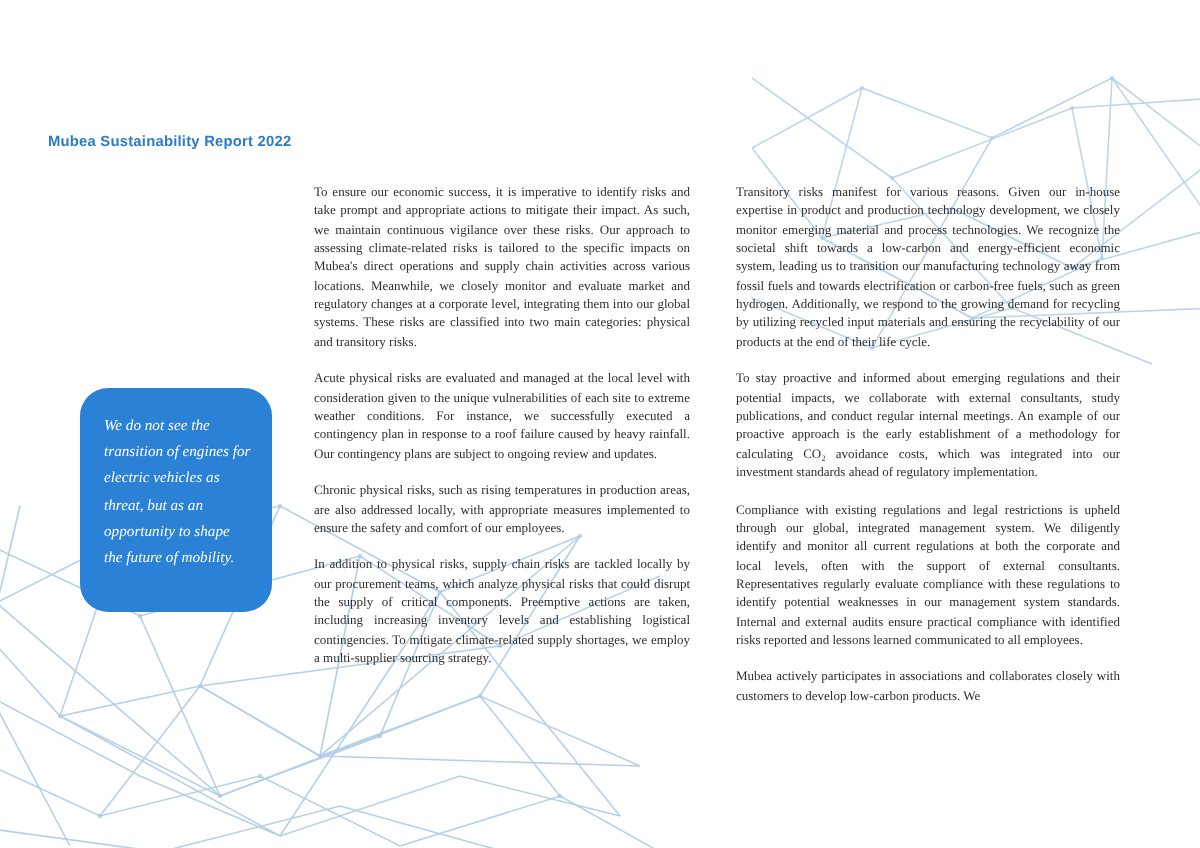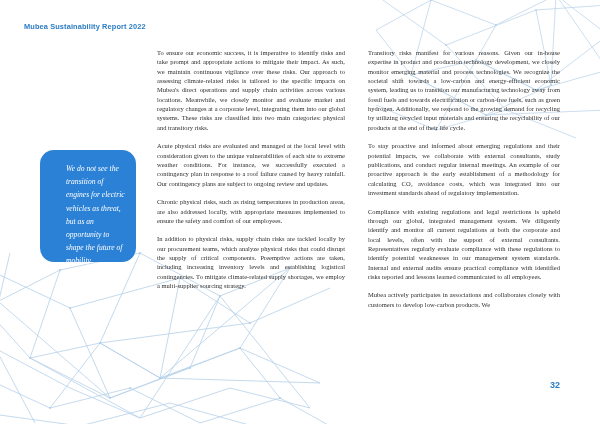--- a/index.html
+++ b/index.html
@@ -12,20 +12,21 @@
     height: 424px;
     position: relative;
     overflow: hidden;
     font-family: "Liberation Sans", sans-serif;
   }
 
   .page {
     position: absolute;
     inset: 0;
     background: #ffffff;
+    margin-top: 44px;
   }
 
   
   .mesh {
     position: absolute;
     pointer-events: none;
   }
   .mesh-bottom-left {
     left: -10px;
     bottom: -4px;
@@ -52,21 +53,21 @@
 
   .quote-box {
     position: absolute;
     left: 40px;
     top: 150px;
     width: 96px;
     height: 112px;
     background: #2a81d6;
     border-radius: 14px;
     box-sizing: border-box;
-    padding: 12px 10px 10px 26px;
+    padding: 12px 10px 10px 12px;
     display: flex;
     align-items: flex-start;
   }
   .quote-text {
     color: #ffffff;
     font-size: 7.6px;
     line-height: 13.2px;
     font-style: italic;
     font-family: "Liberation Serif", serif;
     white-space: pre-line;

